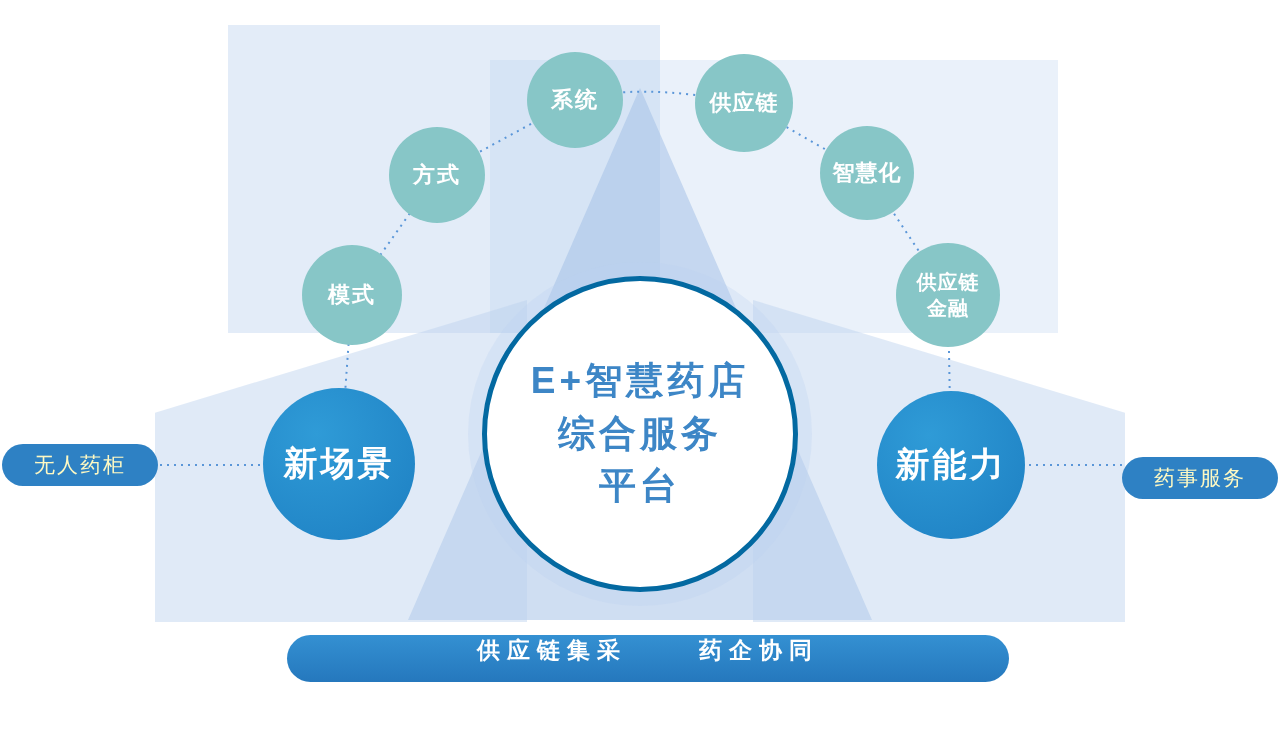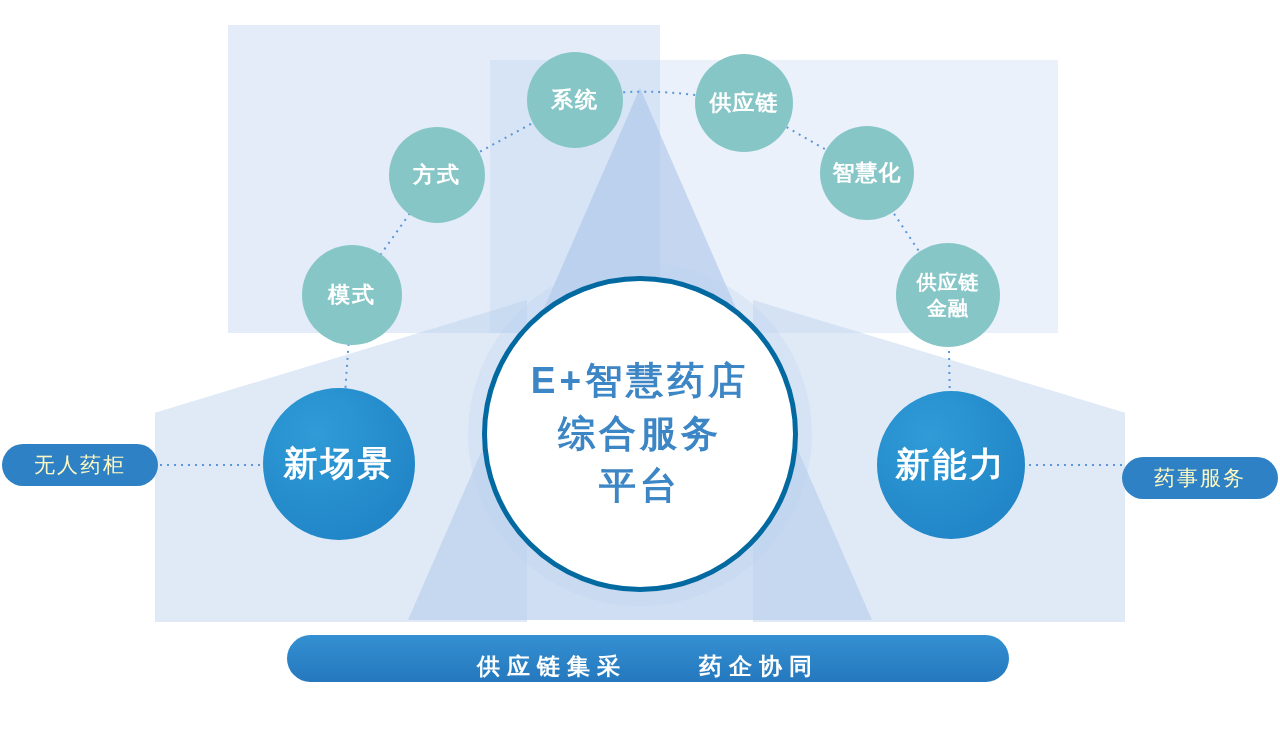--- a/index.html
+++ b/index.html
@@ -42,21 +42,21 @@
     position:absolute;height:42px;
     background:#2e81c4;color:#fef9c3;border-radius:21px;
     display:flex;align-items:center;justify-content:center;
     font-size:21px;font-weight:normal;letter-spacing:2px;
   }
   .bottom-bar{
     position:absolute;left:287px;top:635px;width:722px;height:47px;
     border-radius:24px;
     background:linear-gradient(#3490d2,#2578bd);
     color:#ffffff;
-    display:flex;align-items:flex-end;justify-content:center;gap:72px;
+    display:flex;align-items:flex-start;justify-content:center;gap:72px;
     font-size:23px;font-weight:bold;letter-spacing:7px;
   }
 </style>
 </head>
 <body>
 
 <div id="stage">
 
   <div class="bgshape" style="left:228px;top:25px;width:432px;height:308px;background:rgba(186,208,238,0.40);"></div>
   <div class="bgshape" style="left:490px;top:60px;width:568px;height:273px;background:rgba(186,208,238,0.30);"></div>

